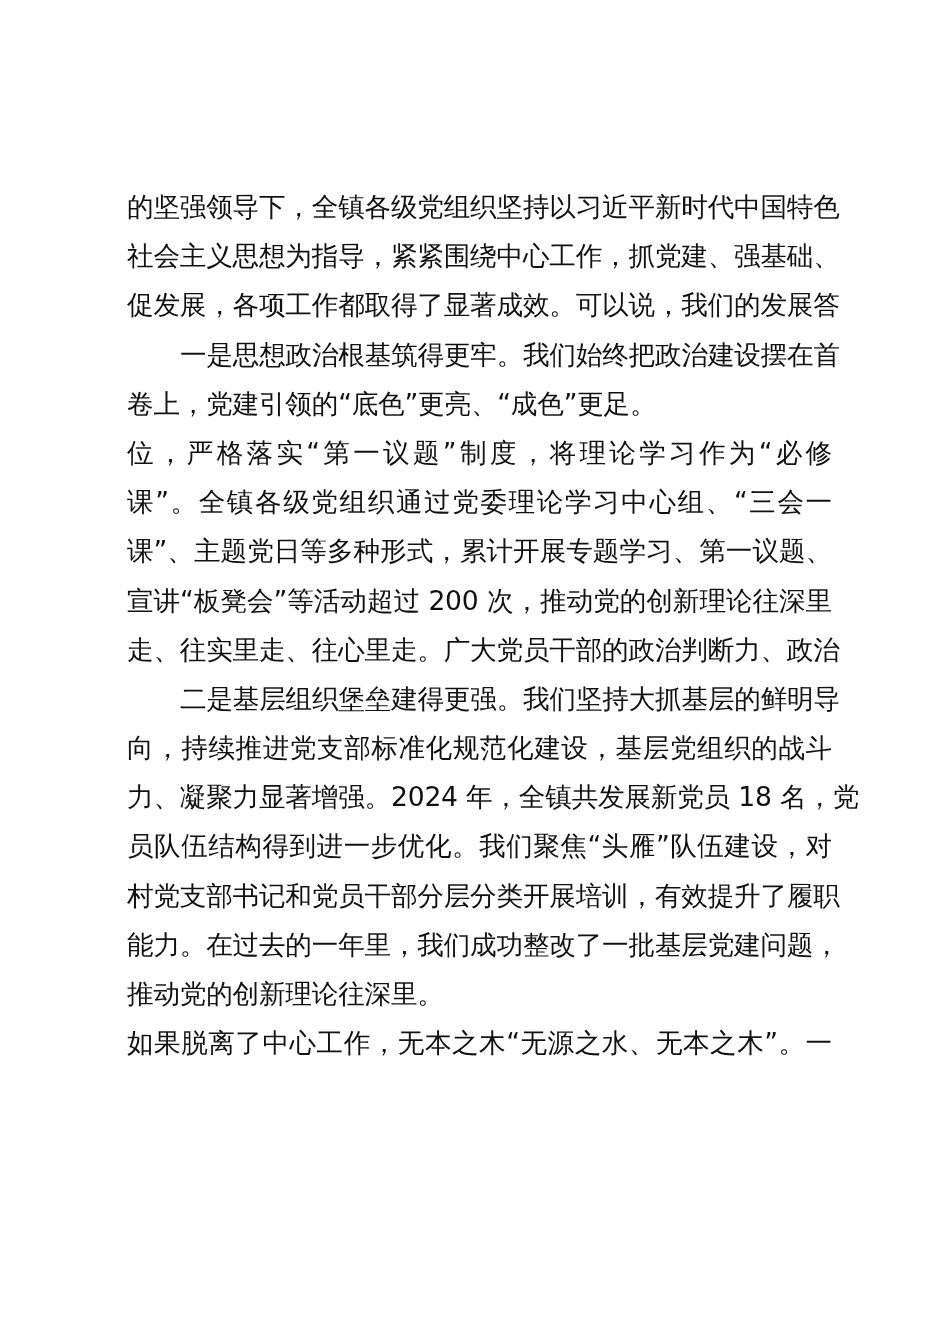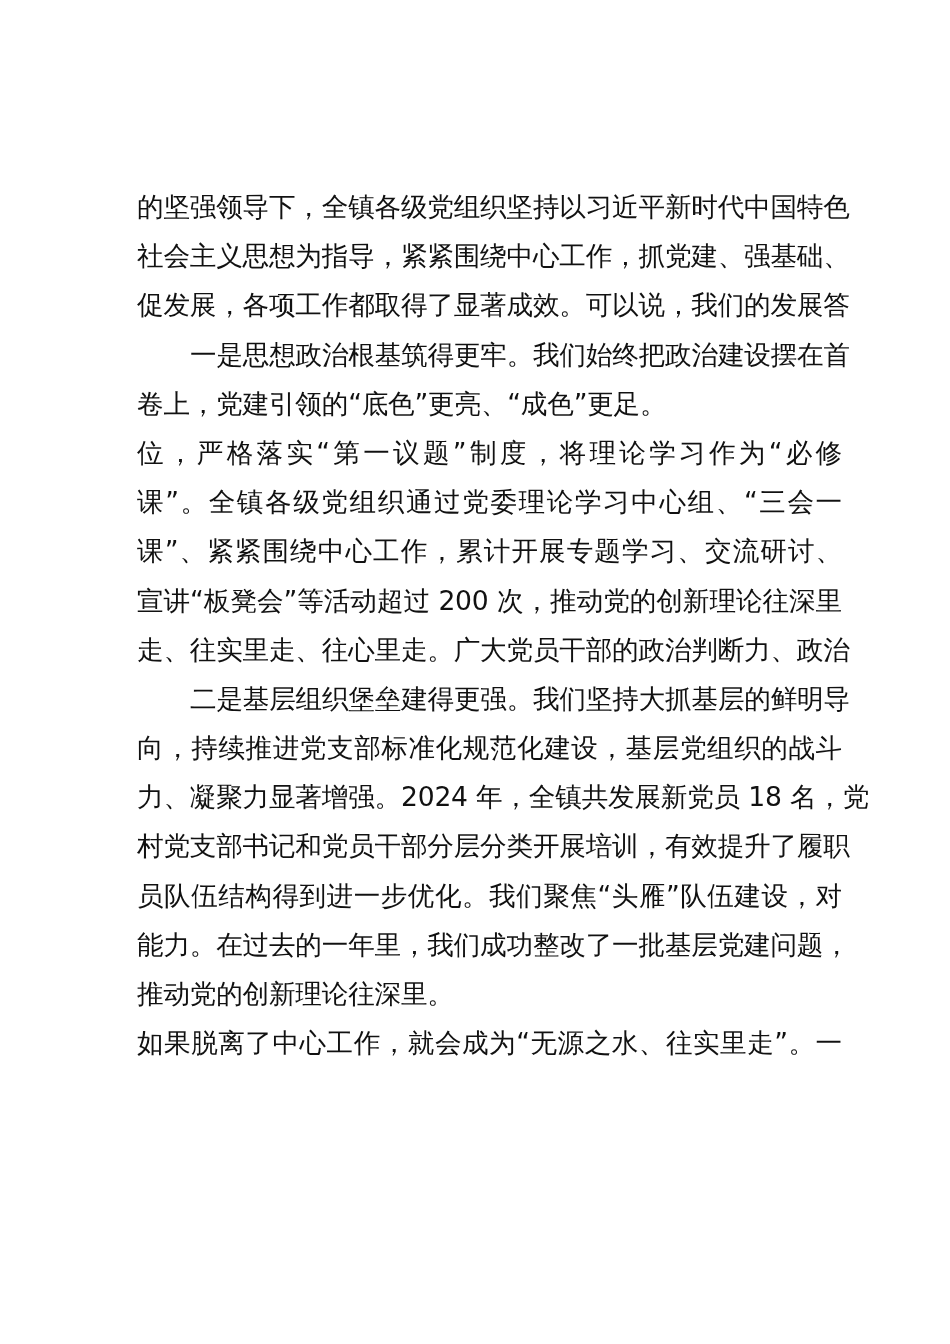--- a/index.html
+++ b/index.html
@@ -10,21 +10,21 @@
     body {
       width: 950px;
       height: 1344px;
       position: relative;
       overflow: hidden;
       font-family: "DejaVu Sans", "Liberation Sans", sans-serif;
       color: #111111;
     }
     .page {
       position: absolute;
-      left: 137px;
+      left: 127px;
       top: 182px;
       width: 705px;
     }
     .line {
       height: 49.2px;
       line-height: 49.2px;
       font-size: 26.6px;
       white-space: nowrap;
       letter-spacing: -0.2px;
     }
@@ -41,26 +41,26 @@
 
 <div class="page">
   <div class="line justify">的坚强领导下，全镇各级党组织坚持以习近平新时代中国特色</div>
   <div class="line justify">社会主义思想为指导，紧紧围绕中心工作，抓党建、强基础、</div>
   <div class="line justify">促发展，各项工作都取得了显著成效。可以说，我们的发展答</div>
   <div class="line justify indent">一是思想政治根基筑得更牢。我们始终把政治建设摆在首</div>
 
   <div class="line">卷上，党建引领的“底色”更亮、“成色”更足。</div>
   <div class="line justify">位，严格落实“第一议题”制度，将理论学习作为“必修</div>
   <div class="line justify">课”。全镇各级党组织通过党委理论学习中心组、“三会一</div>
-  <div class="line justify">课”、紧紧围绕中心工作，累计开展专题学习、交流研讨、</div>
+  <div class="line justify">课”、主题党日等多种形式，累计开展专题学习、第一议题、</div>
   <div class="line justify">宣讲“板凳会”等活动超过 200 次，推动党的创新理论往深里</div>
   <div class="line justify">走、往实里走、往心里走。广大党员干部的政治判断力、政治</div>
 
   <div class="line justify indent">二是基层组织堡垒建得更强。我们坚持大抓基层的鲜明导</div>
   <div class="line justify">向，持续推进党支部标准化规范化建设，基层党组织的战斗</div>
   <div class="line justify">力、凝聚力显著增强。2024 年，全镇共发展新党员 18 名，党</div>
+  <div class="line justify">员队伍结构得到进一步优化。我们聚焦“头雁”队伍建设，对</div>
   <div class="line justify">村党支部书记和党员干部分层分类开展培训，有效提升了履职</div>
-  <div class="line justify">员队伍结构得到进一步优化。我们聚焦“头雁”队伍建设，对</div>
   <div class="line justify">能力。在过去的一年里，我们成功整改了一批基层党建问题，</div>
   <div class="line">推动党的创新理论往深里。</div>
 
-  <div class="line justify">如果脱离了中心工作，就会成为“无源之水、往实里走”。一</div>
+  <div class="line justify">如果脱离了中心工作，无本之木“无源之水、无本之木”。一</div>
 </div>
 
 </body></html>

